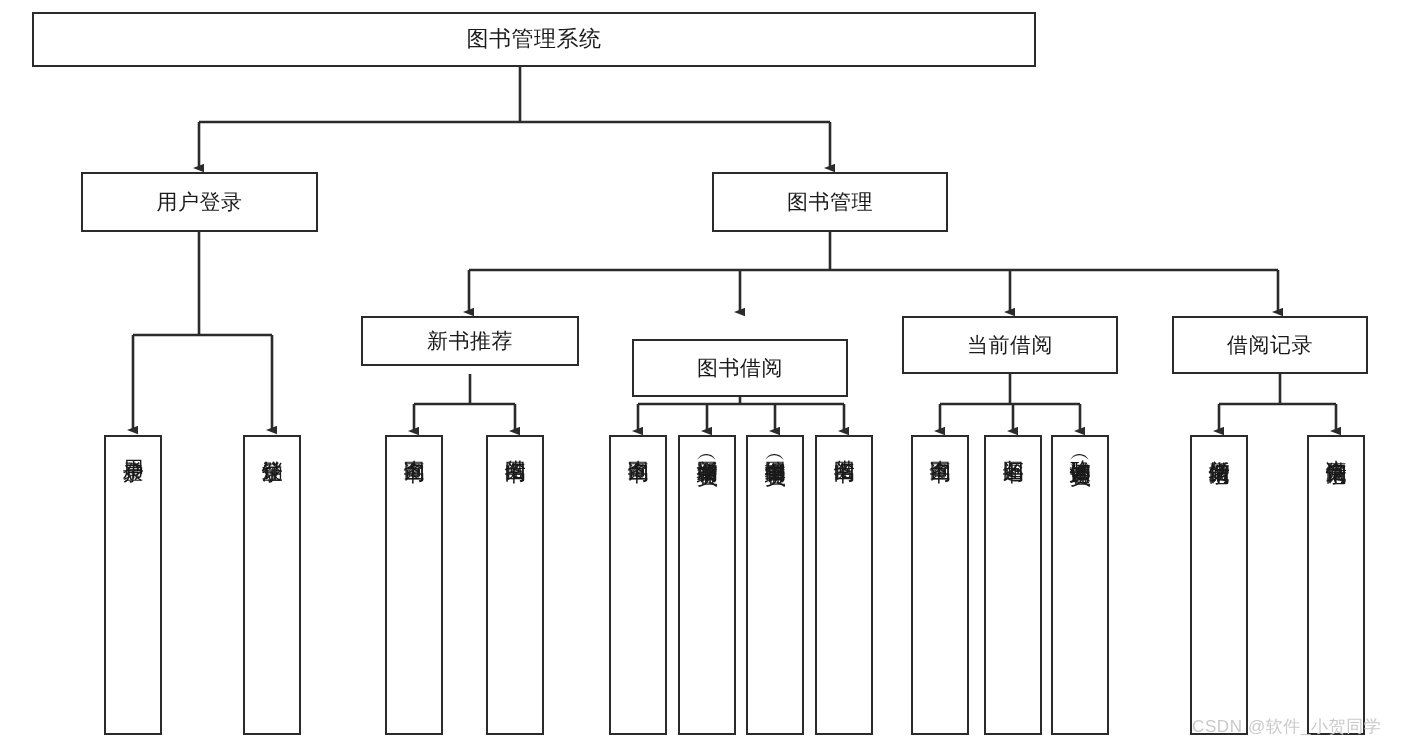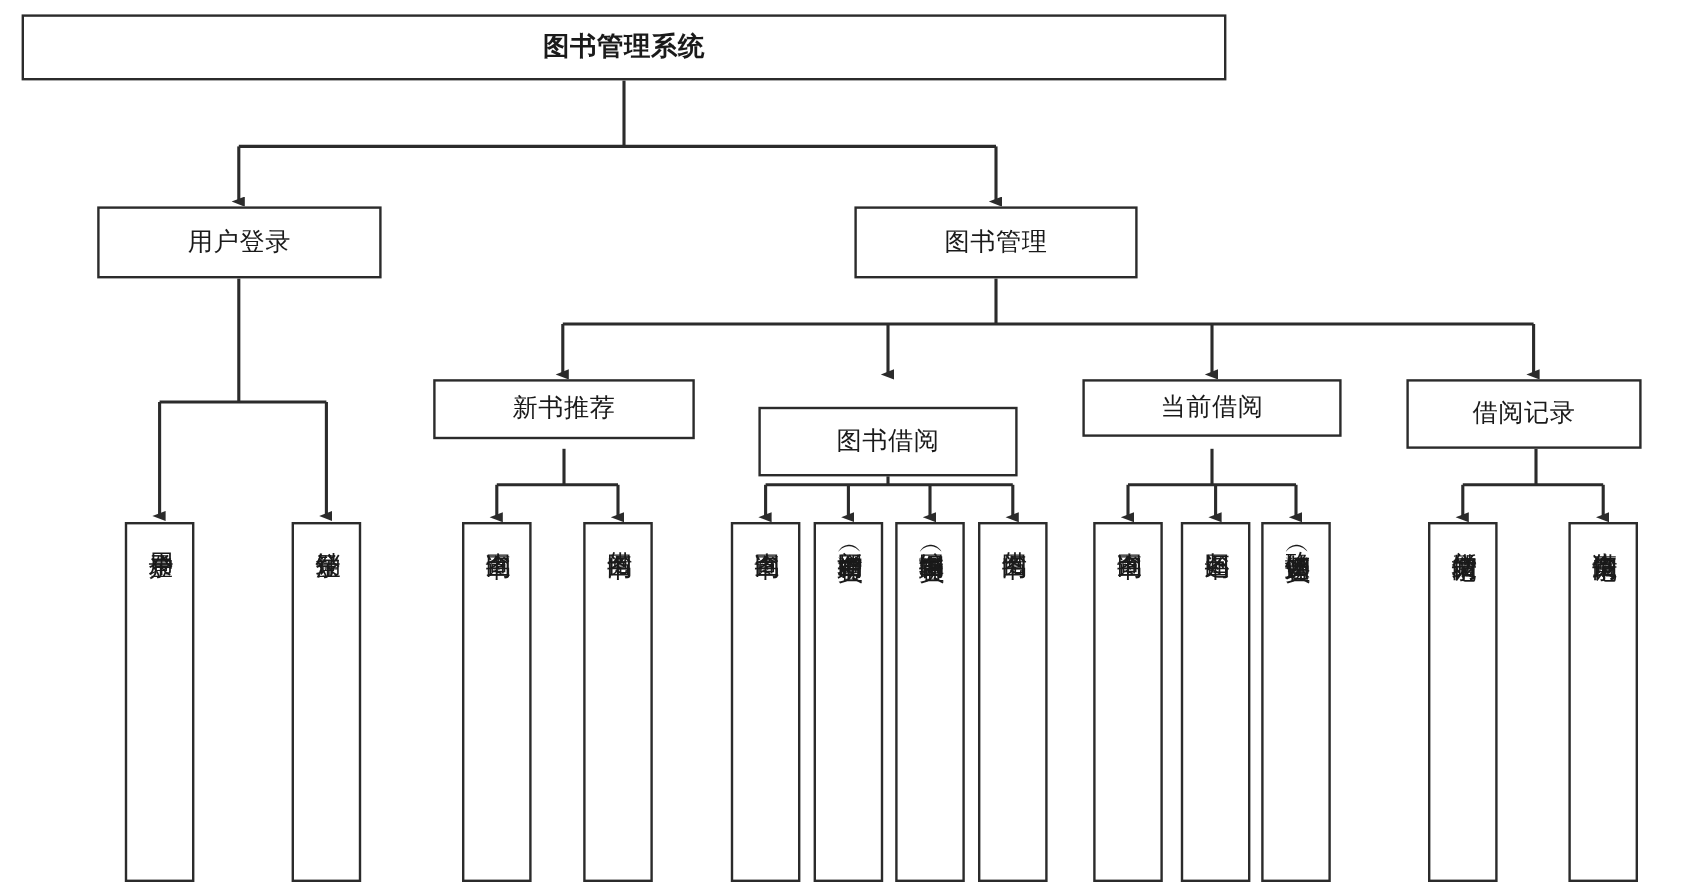--- a/index.html
+++ b/index.html
@@ -108,36 +108,36 @@
         <path d="M1013 404 L1013 431" marker-end="url(#arrow)"></path>
         <path d="M1080 404 L1080 431" marker-end="url(#arrow)"></path>
         <path d="M1280 374 L1280 404"></path>
         <path d="M1219 404 L1336 404"></path>
         <path d="M1219 404 L1219 431" marker-end="url(#arrow)"></path>
         <path d="M1336 404 L1336 431" marker-end="url(#arrow)"></path>
       </g>
   </svg>
 
   <div id="nodes-layer">
-      <div class="node horizontal root" style="left: 18px; top: 12px; width: 1004px; height: 55px; font-weight: bold;">
+      <div class="node horizontal root" style="left: 32px; top: 12px; width: 1004px; height: 55px;">
         <span class="label">图书管理系统</span>
       </div>
       <div class="node horizontal" style="left: 81px; top: 172px; width: 237px; height: 60px;">
         <span class="label">用户登录</span>
       </div>
       <div class="node horizontal" style="left: 712px; top: 172px; width: 236px; height: 60px;">
         <span class="label">图书管理</span>
       </div>
       <div class="node horizontal" style="left: 361px; top: 316px; width: 218px; height: 50px;">
         <span class="label">新书推荐</span>
       </div>
       <div class="node horizontal" style="left: 632px; top: 303px; width: 216px; height: 58px; margin-top: 36px;">
         <span class="label">图书借阅</span>
       </div>
-      <div class="node horizontal" style="left: 902px; top: 316px; width: 216px; height: 48px; justify-content: center;">
+      <div class="node horizontal" style="left: 902px; top: 316px; width: 216px; height: 58px; justify-content: center;">
         <span class="label">当前借阅</span>
       </div>
       <div class="node horizontal" style="left: 1172px; top: 316px; width: 196px; height: 58px;">
         <span class="label">借阅记录</span>
       </div>
       <div class="node vertical" style="left: 104px; top: 435px; width: 58px; height: 300px;">
         <span class="label">用户登录</span>
       </div>
       <div class="node vertical" style="left: 243px; top: 435px; width: 58px; height: 300px;">
         <span class="label">注销登录</span>
@@ -170,14 +170,15 @@
         <span class="label">确认归还（管理员）</span>
       </div>
       <div class="node vertical" style="left: 1190px; top: 435px; width: 58px; height: 300px;">
         <span class="label">新增借阅记录</span>
       </div>
       <div class="node vertical" style="left: 1307px; top: 435px; width: 58px; height: 300px;">
         <span class="label">查询借阅记录</span>
       </div>
     </div>
 
+  <div class="watermark" style="left: 1192px; top: 715px;">CSDN @软件_小贺同学</div>
 
 </div>
 
 </body></html>

